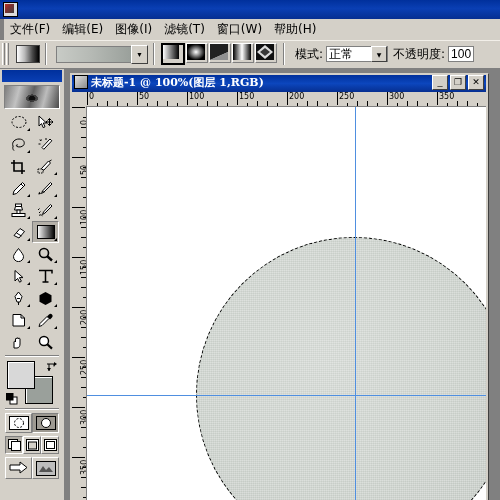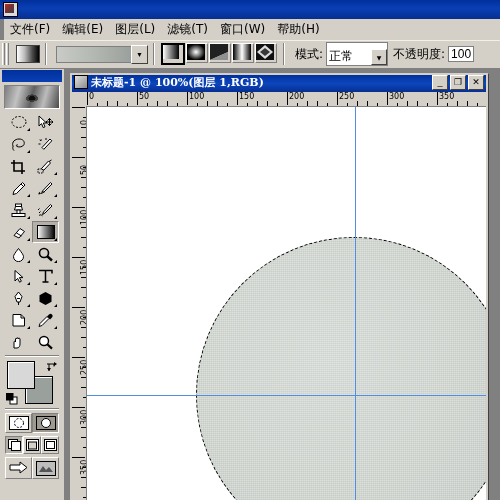--- a/index.html
+++ b/index.html
@@ -70,22 +70,22 @@
     border:1px solid #fff;border-right-color:#404040;border-bottom-color:#404040;
     display:flex;align-items:center;justify-content:center;font-size:7px;color:#000;
   }
   .gtypes{display:flex;flex:none;gap:1px;padding:1px;}
   .gtype{width:20px;height:18px;flex:none;display:block;}
   .gtype.on{border:2px solid #000;padding:0;}
   .gtype.off{border:1px solid #fff;border-right-color:#808080;border-bottom-color:#808080;}
   .opt-label{font-size:12px;color:#000;margin:0 3px 0 5px;white-space:nowrap;
     font-family:"DejaVu Sans","Liberation Sans",sans-serif;}
   .opt-select{
-    width:62px;height:24px;background:#fff;border:1px solid #808080;
-    display:flex;align-items:flex-end;font-size:12px;padding-left:2px;box-sizing:border-box;
+    width:62px;height:16px;background:#fff;border:1px solid #808080;
+    display:flex;align-items:center;font-size:12px;padding-left:2px;box-sizing:border-box;
     font-family:"DejaVu Sans","Liberation Sans",sans-serif;
   }
   .opt-select .sv{flex:1;}
   .opt-select .sb{width:14px;height:14px;background:#d4d0c8;
     border:1px solid #fff;border-right-color:#404040;border-bottom-color:#404040;
     display:flex;align-items:center;justify-content:center;font-size:6px;}
   .opt-input{
     width:26px;height:16px;background:#fff;border:1px solid #808080;
     font-size:12px;padding-left:2px;box-sizing:border-box;overflow:hidden;white-space:nowrap;
   }
@@ -190,21 +190,21 @@
 
 <div id="app">
 
   <div class="titlebar">
     <div class="ps-logo"></div>
   </div>
 
   <div class="menubar">
     <div class="menu-item">文件(F)</div>
     <div class="menu-item">编辑(E)</div>
-    <div class="menu-item">图层(L)</div>
+    <div class="menu-item">图像(I)</div>
     <div class="menu-item">滤镜(T)</div>
     <div class="menu-item">窗口(W)</div>
     <div class="menu-item">帮助(H)</div>
   </div>
 
   <div class="optionsbar">
     <div class="grip"></div>
 
     <div class="grad-swatch"></div>
 

